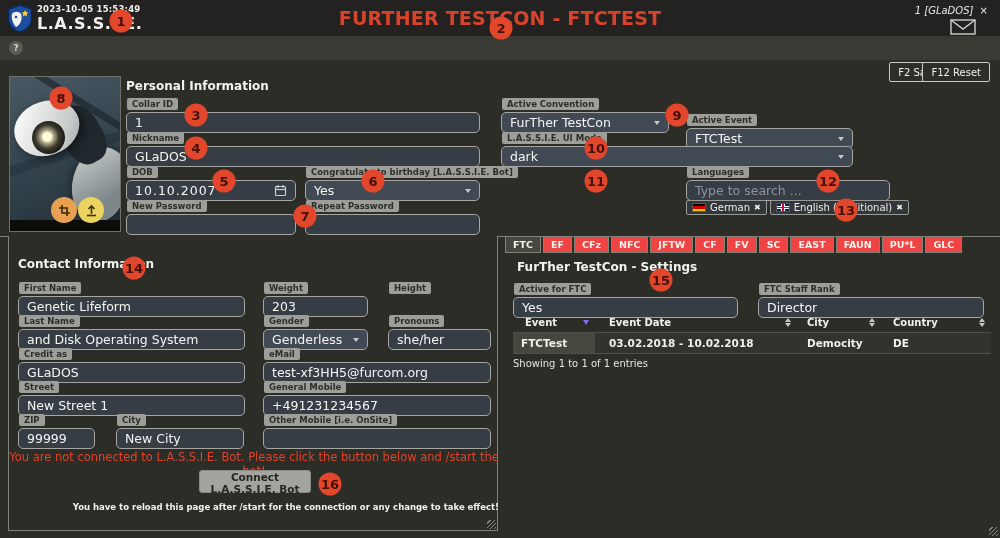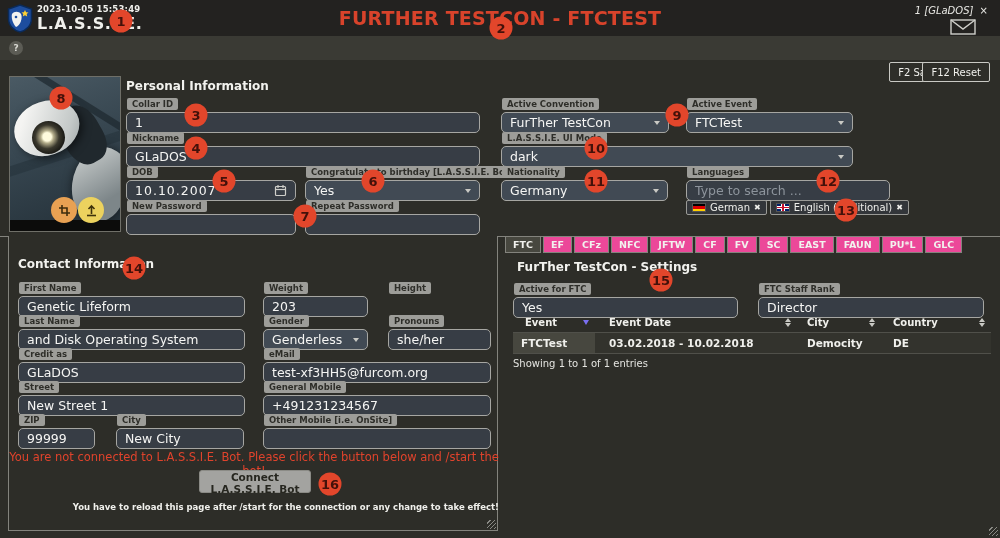--- a/index.html
+++ b/index.html
@@ -76,21 +76,21 @@
       linear-gradient(to right, transparent 44%, #c8102e 44% 56%, transparent 56%),
       linear-gradient(to bottom, transparent 30%, #fff 30% 70%, transparent 70%),
       linear-gradient(to right, transparent 36%, #fff 36% 64%, transparent 64%); }
   
   .hairline { position:absolute; left:0; top:236px; width:1000px; height:1px; background:#83837d; }
   .lpanel { position:absolute; left:8px; top:236px; width:490px; height:295px; background:#2d2d28;
             border-left:1px solid #83837d; border-right:1px solid #83837d; border-bottom:1px solid #83837d; }
   .tabrow { position:absolute; display:flex; gap:2px; top:236px; }
   .tabrow.lt { left:8px; }
   .tabrow.rt { left:505px; }
-  .tab { height:17px; border:1px solid #83837d; background:#ec4899; color:#f2f2ee; font-size:9.5px;
+  .tab { height:17px; border:1px solid #83837d; background:#ef4444; color:#f2f2ee; font-size:9.5px;
          font-weight:bold; padding:2px 9px; cursor:pointer; white-space:nowrap; }
   .tab.active { background:#47473f; }
   .tabrow.rt .tab { padding:2px 7px; }
   
   .lpanel .field { }
   .warn { position:absolute; left:0; width:490px; top:214px; text-align:center; color:#e0432c; font-size:11.5px; }
   .connect { position:absolute; left:190px; top:234px; width:112px; height:23px; background:#a3a3a0;
              border:1px solid #8b8b86; border-radius:3px; color:#26261f; font-size:10.5px; font-weight:bold;
              font-family:inherit; cursor:pointer; }
   .note { position:absolute; left:0; width:490px; top:266px; text-align:right; color:#f0f0ec;
@@ -218,38 +218,31 @@
     <input type="password" class="finput" style="">
   </div>
 
   <div class="field" style="left:501px;top:92px;width:168px">
     <span class="flabel">Active Convention</span>
     <div class="finput sel">
       <span>FurTher TestCon</span>
       <span class="caret"></span>
     </div>
   </div>
-  <div class="field" style="left:686px;top:92px;width:167px">
+  <div class="field" style="left:686px;top:108px;width:167px">
     <span class="flabel">Active Event</span>
     <div class="finput sel">
       <span>FTCTest</span>
       <span class="caret"></span>
     </div>
   </div>
   <div class="field" style="left:501px;top:126px;width:352px">
     <span class="flabel">L.A.S.S.I.E. UI Mode</span>
     <div class="finput sel">
       <span>dark</span>
-      <span class="caret"></span>
-    </div>
-  </div>
-  <div class="field" style="left:501px;top:160px;width:167px">
-    <span class="flabel">Nationality</span>
-    <div class="finput sel">
-      <span>Germany</span>
       <span class="caret"></span>
     </div>
   </div>
   <div class="field" style="left:686px;top:160px;width:204px">
     <span class="flabel">Languages</span>
     <input class="finput" placeholder="Type to search ..." style="">
   </div>
   <div class="tags">
     <span class="tag">
       <span class="flag flag-germany"></span>

